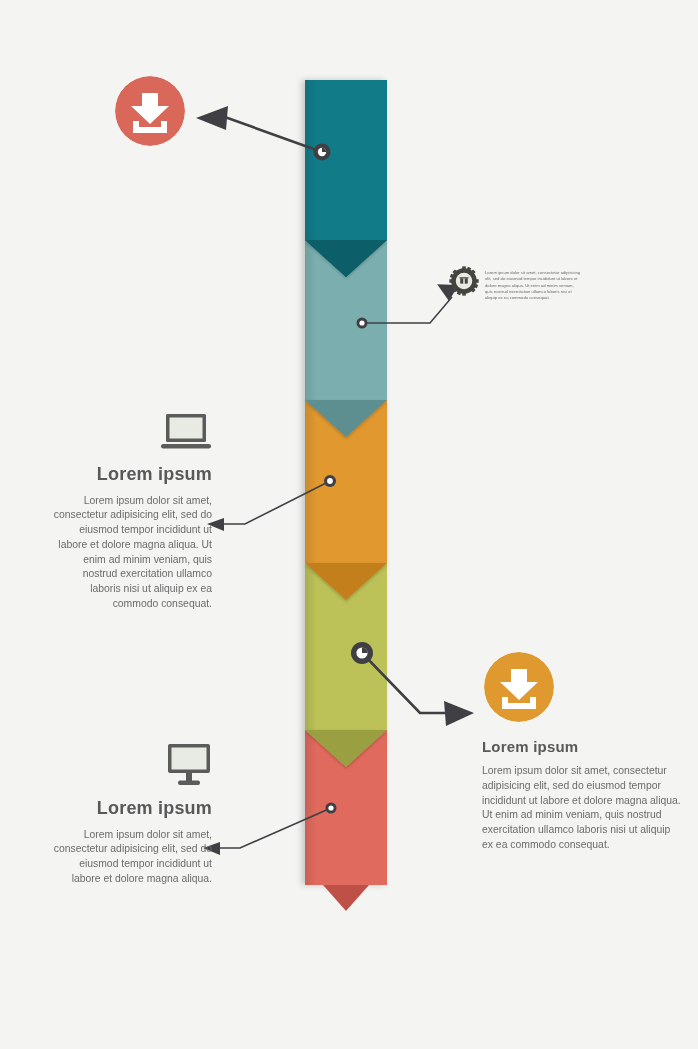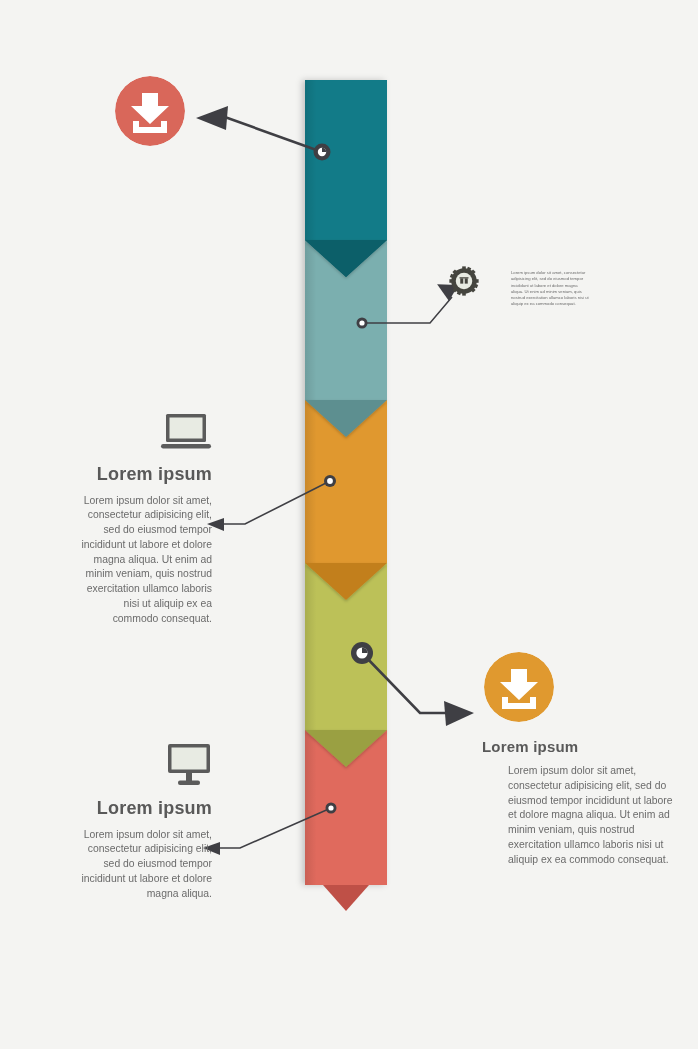--- a/index.html
+++ b/index.html
@@ -32,21 +32,20 @@
     color: #595959;
     font-size: 18px;
     font-weight: bold;
     letter-spacing: .2px;
     line-height: 1.2;
   }
   .callout .body {
     color: #6b6b6b;
     font-size: 10.4px;
     line-height: 1.42;
-    margin-left: 26px;
   }
 
   
   #callout-laptop {
     left: 52px; top: 412px;
     width: 160px;
     text-align: right;
   }
   #callout-laptop .heading { margin-top: 8px; }
   #callout-laptop .body { margin-top: 8px; }

